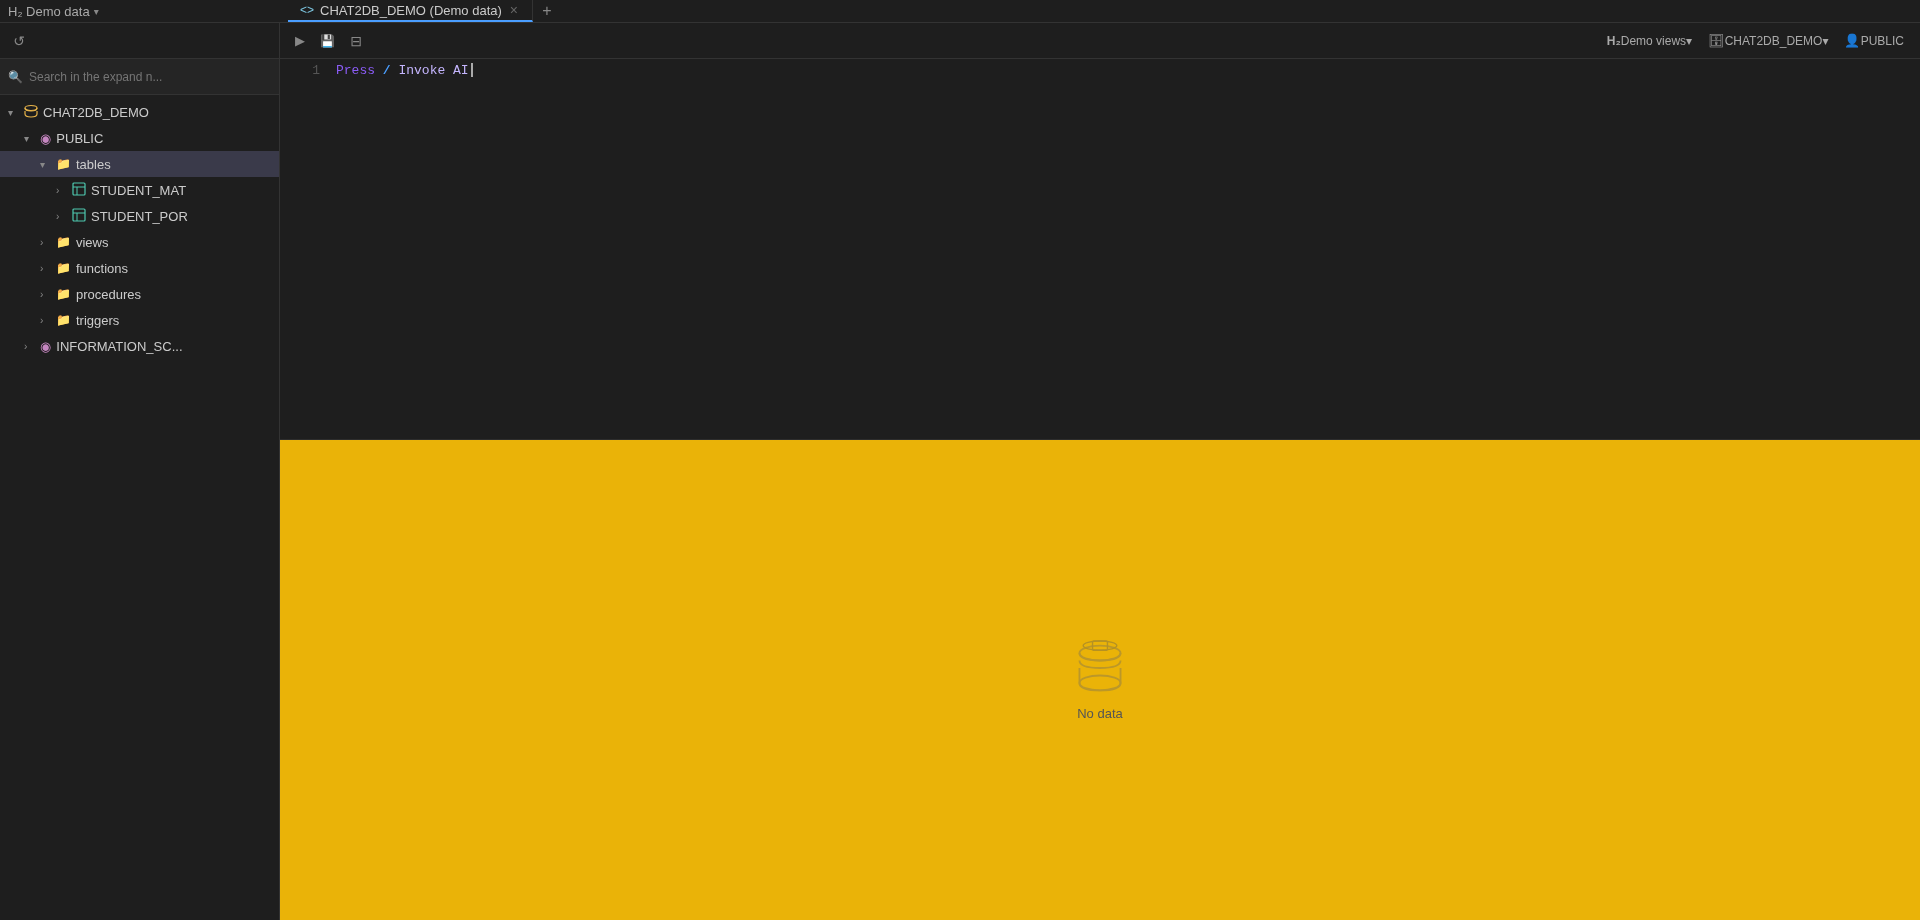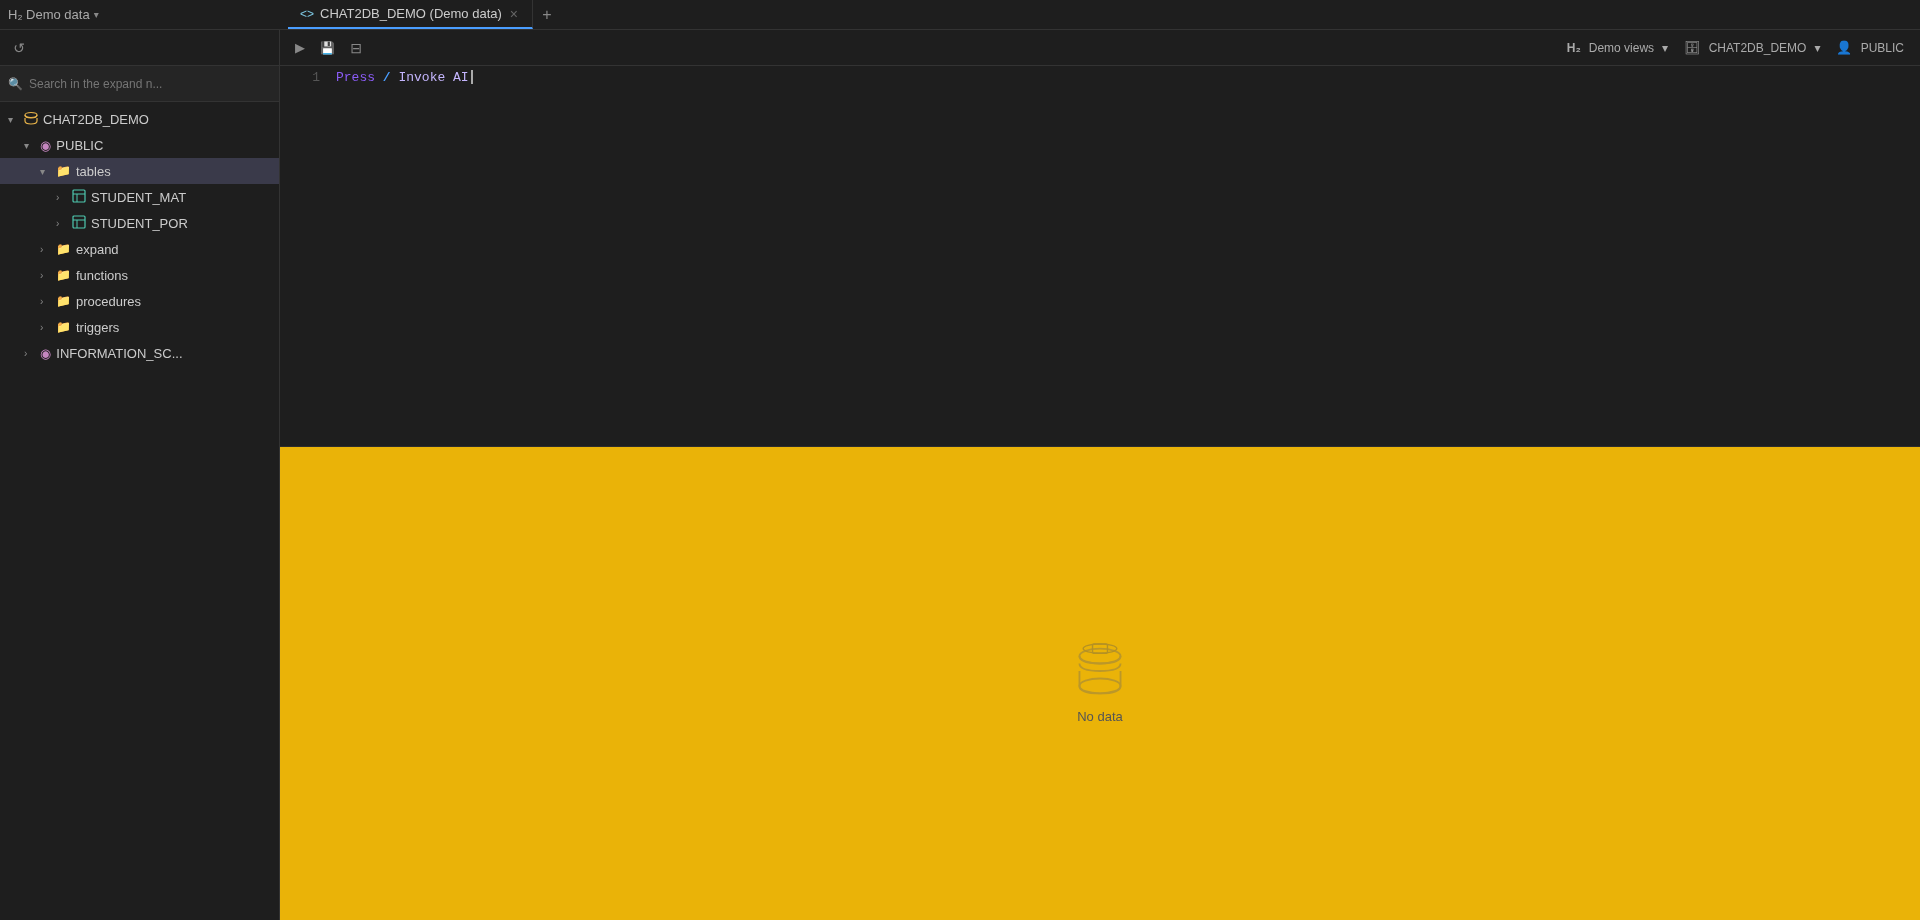--- a/index.html
+++ b/index.html
@@ -13,21 +13,21 @@
       overflow: hidden;
       display: flex;
       flex-direction: column;
     }
 
     
     .title-bar {
       display: flex;
       align-items: center;
       background: #1e1e1e;
-      height: 30px;
+      height: 23px;
       padding: 0 8px;
       border-bottom: 1px solid #333;
       flex-shrink: 0;
     }
     .title-bar-left {
       display: flex;
       align-items: center;
       gap: 8px;
       min-width: 280px;
     }
@@ -187,21 +187,21 @@
     .top-bar-right {
       margin-left: auto;
       display: flex;
       align-items: center;
       gap: 16px;
       padding-right: 16px;
     }
     .conn-item {
       display: flex;
       align-items: center;
-      gap: 8px;
+      gap: 0;
       font-size: 12px;
       color: #aaa;
       cursor: pointer;
     }
     .conn-item .icon { font-size: 13px; }
     .code-line {
       display: flex;
       align-items: center;
       min-height: 22px;
       padding: 0 8px;
@@ -335,21 +335,21 @@
               <rect x="1" y="1" width="12" height="12" rx="1" fill="none" stroke="#4ec9b0" stroke-width="1.2"></rect>
               <line x1="1" y1="5" x2="13" y2="5" stroke="#4ec9b0" stroke-width="1"></line>
               <line x1="5" y1="5" x2="5" y2="13" stroke="#4ec9b0" stroke-width="1"></line>
             </svg></span>
           <span class="item-label">STUDENT_POR</span>
         </div>
         <div class="tree-item">
           <span class="indent" style="width: 32px;"></span>
           <span class="chevron">›</span>
           <span class="item-icon" style="color: rgb(220, 182, 122); font-size: 12px;">📁</span>
-          <span class="item-label">expand</span>
+          <span class="item-label">views</span>
         </div>
         <div class="tree-item">
           <span class="indent" style="width: 32px;"></span>
           <span class="chevron">›</span>
           <span class="item-icon" style="color: rgb(220, 182, 122); font-size: 12px;">📁</span>
           <span class="item-label">functions</span>
         </div>
         <div class="tree-item">
           <span class="indent" style="width: 32px;"></span>
           <span class="chevron">›</span>

